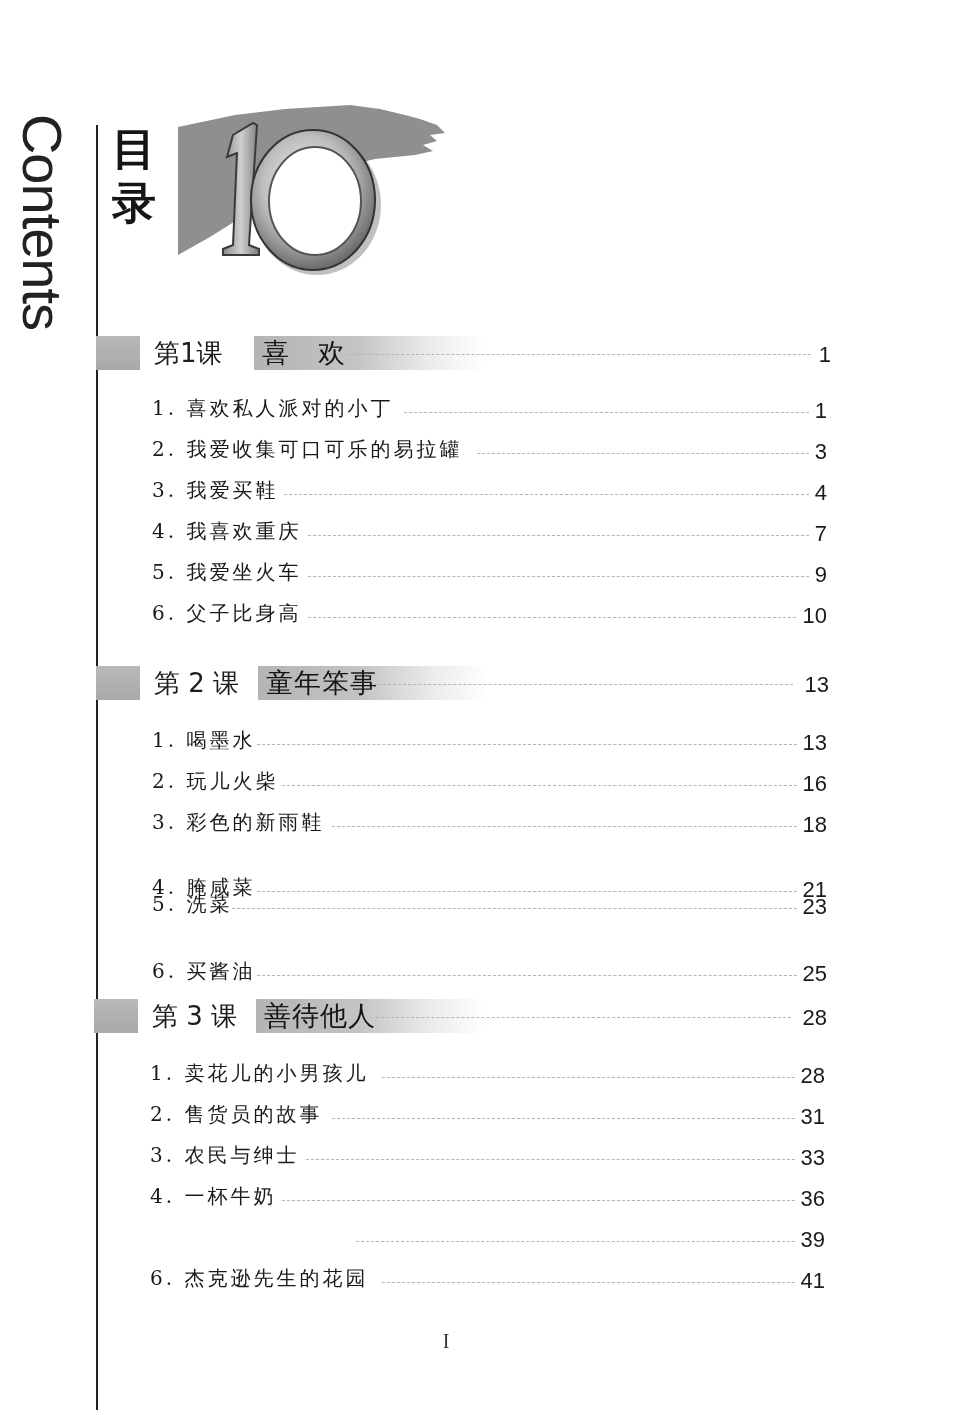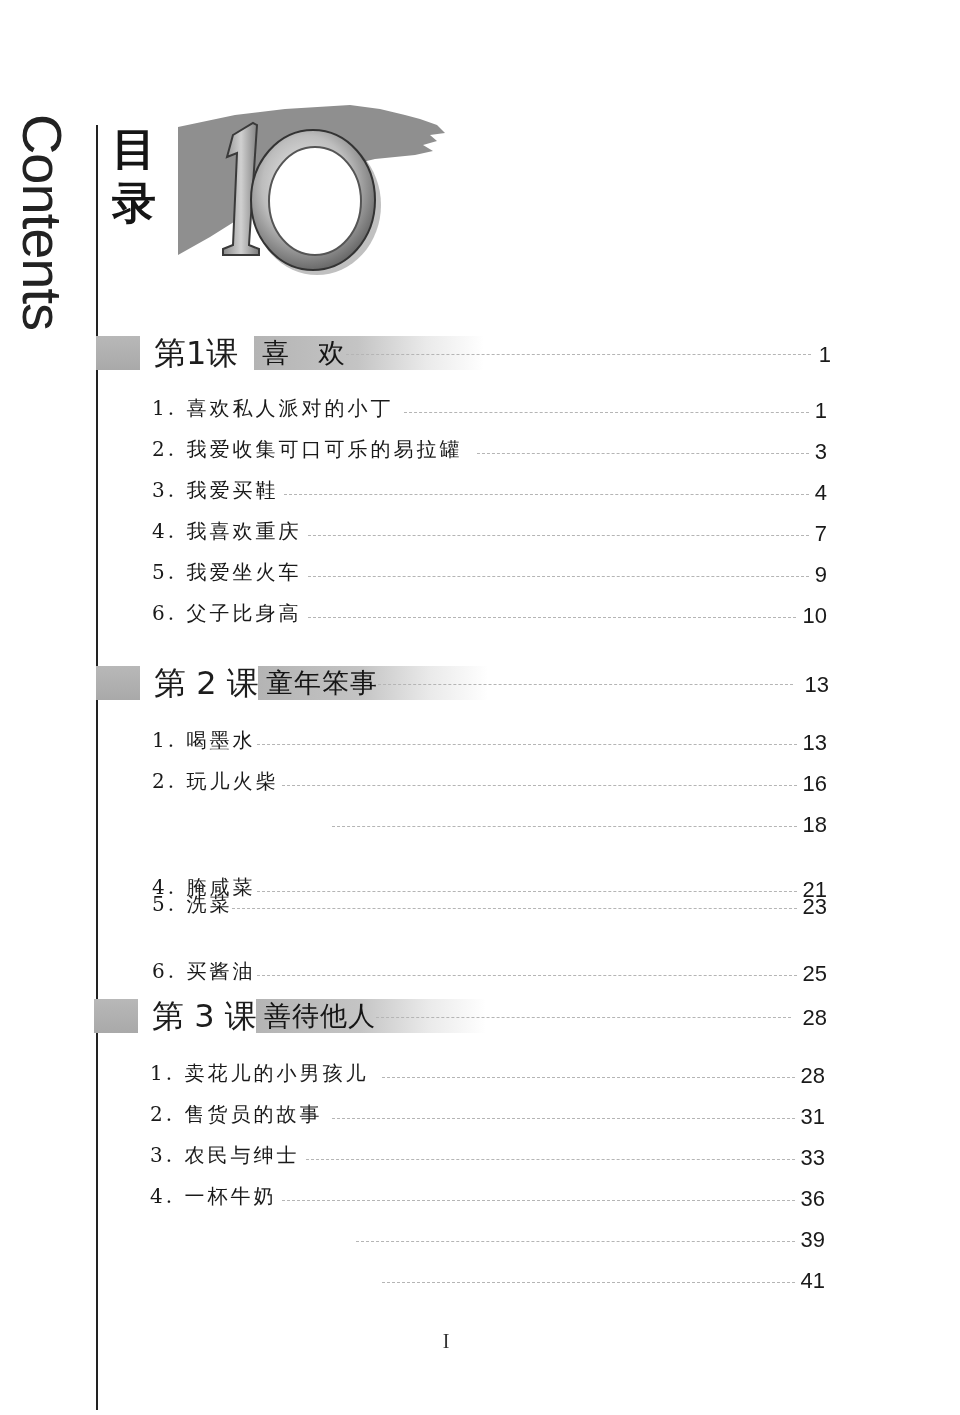--- a/index.html
+++ b/index.html
@@ -47,21 +47,21 @@
       position: absolute; left: 96px; width: 735px; height: 40px;
     }
     .chapter-block {
       position: absolute; left: 0; top: 2px;
       width: 44px; height: 34px;
       background: linear-gradient(180deg, #b8b8b8, #a9a9a9);
     }
     .chapter-num {
       position: absolute; left: 58px; top: 0;
       font-family: "DejaVu Sans", sans-serif;
-      font-size: 32px; line-height: 38px;
+      font-size: 26px; line-height: 38px;
       color: #1d1d1d; white-space: nowrap;
     }
     .chapter-title-bg {
       position: absolute; left: 158px; top: 2px;
       width: 230px; height: 34px;
       background: linear-gradient(90deg, #b4b4b4 0%, #c4c4c4 45%, rgba(220,220,220,0.6) 75%, rgba(255,255,255,0) 100%);
     }
     .chapter-title {
       position: absolute; left: 166px; top: 0;
       font-family: "DejaVu Sans", sans-serif;
@@ -187,20 +187,21 @@
   <div class="entry-text">1. 喝墨水</div>
   <div class="leader" style="left:105px; width:540px; top:20px;"></div>
   <div class="page-num" style="left:625px; top:6px;">13</div>
 </div>
 <div class="entry-row" style="top:765px;">
   <div class="entry-text">2. 玩儿火柴</div>
   <div class="leader" style="left:130px; width:515px; top:20px;"></div>
   <div class="page-num" style="left:625px; top:6px;">16</div>
 </div>
 <div class="entry-row" style="top:806px;">
+  <div class="entry-text">3. 彩色的新雨鞋</div>
   <div class="leader" style="left:180px; width:465px; top:20px;"></div>
   <div class="page-num" style="left:625px; top:6px;">18</div>
 </div>
 <div class="entry-row" style="top:847px;margin-top:24px;">
   <div class="entry-text">4. 腌咸菜</div>
   <div class="leader" style="left:105px; width:540px; top:20px;"></div>
   <div class="page-num" style="left:625px; top:6px;">21</div>
 </div>
 <div class="entry-row" style="top:888px;">
   <div class="entry-text">5. 洗菜</div>
@@ -240,17 +241,18 @@
 <div class="entry-row" style="top:1180px; left:150px;">
   <div class="entry-text">4. 一杯牛奶</div>
   <div class="leader" style="left:132px; width:513px; top:20px;"></div>
   <div class="page-num" style="left:625px; top:6px;">36</div>
 </div>
 <div class="entry-row" style="top:1221px; left:150px;">
   <div class="leader" style="left:206px; width:439px; top:20px;"></div>
   <div class="page-num" style="left:625px; top:6px;">39</div>
 </div>
 <div class="entry-row" style="top:1262px; left:150px;">
+  <div class="entry-text">6. 杰克逊先生的花园</div>
   <div class="leader" style="left:232px; width:413px; top:20px;"></div>
   <div class="page-num" style="left:625px; top:6px;">41</div>
 </div>
 
 <div class="folio">I</div>
 
 </body></html>

